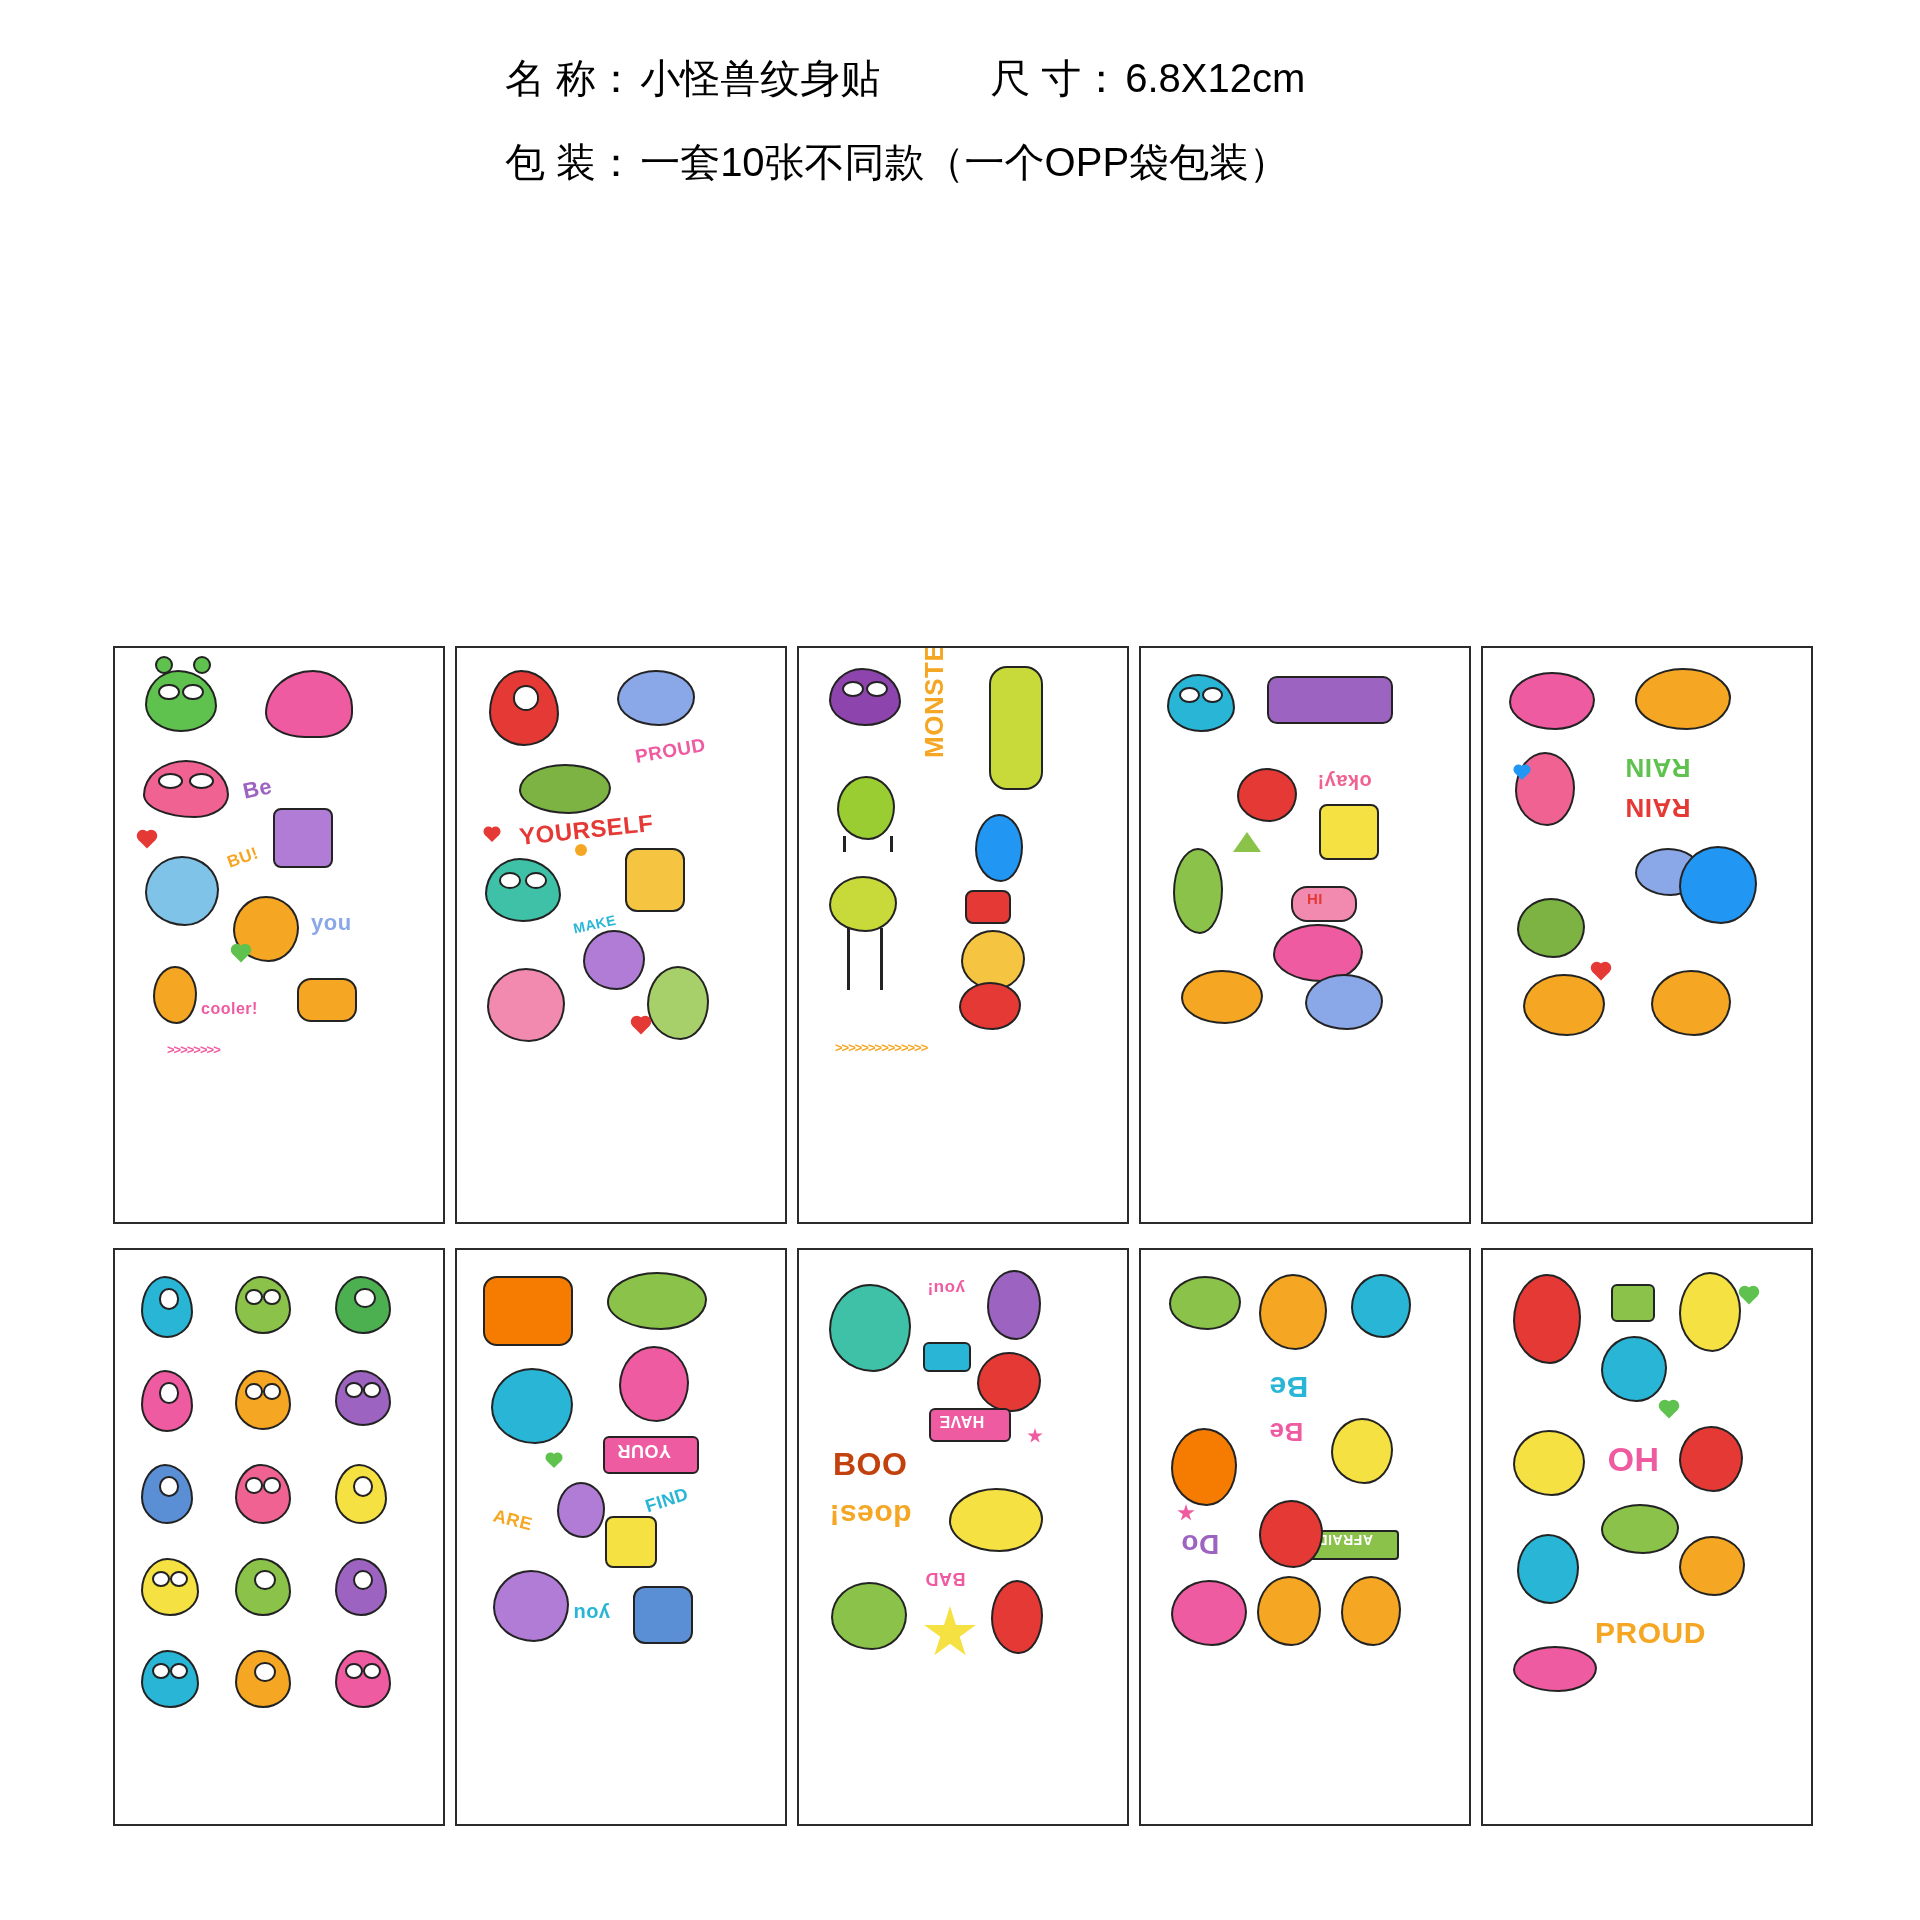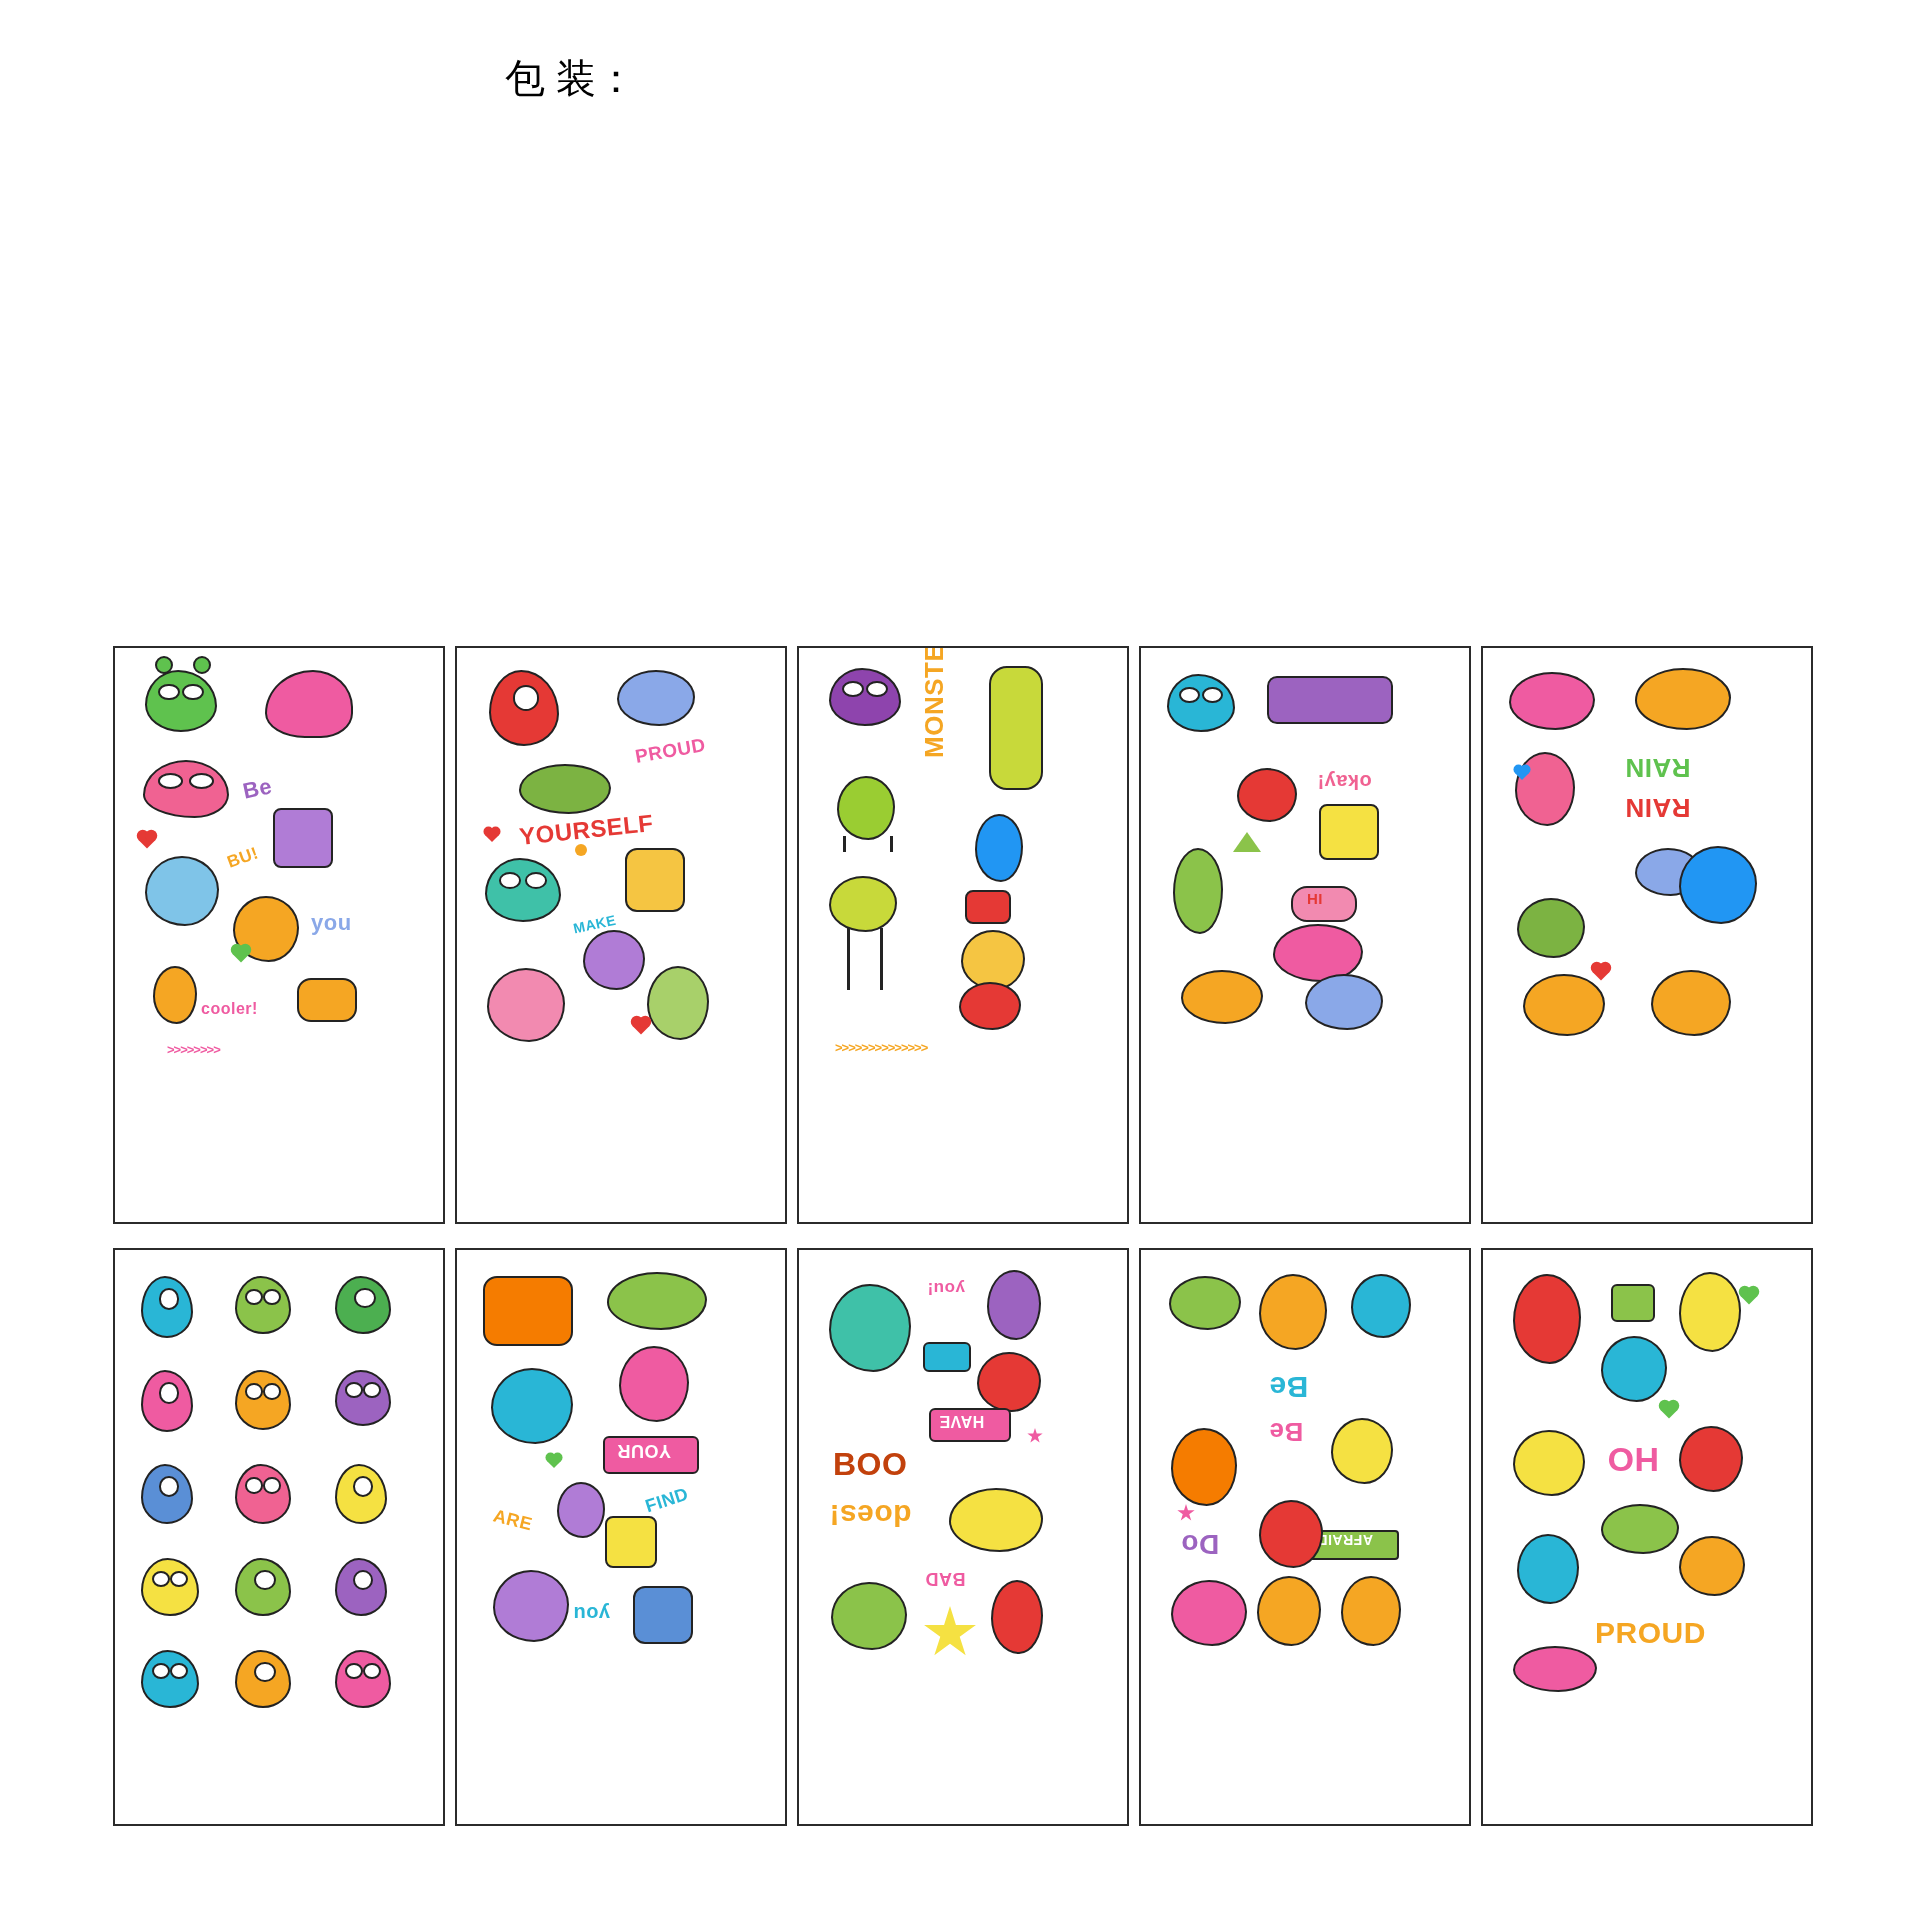--- a/index.html
+++ b/index.html
@@ -169,23 +169,31 @@
   }
 </style>
 </head>
 <body>
 
 <div class="page">
 
 
   <div class="info-block">
 
+    <div class="info-row">
+      <span class="info-label">名 称：</span>
+      <span class="info-value">小怪兽纹身贴</span>
+      <span class="info-gap"></span>
+      <span class="info-label">尺 寸：</span>
+      <span class="info-value">6.8X12cm</span>
+    </div>
 
     <div class="info-row">
       <span class="info-label">包 装：</span>
+      <span class="info-value">一套10张不同款（一个OPP袋包装）</span>
     </div>
 
 
   </div>
 
   <div class="sheets">
 
     <div class="sheet">
       <div class="sheet-canvas">
         <div class="m eyes2" style="left:30px;top:22px;width:72px;height:62px;background:#5fc24e;border:2px solid #222;"></div>

